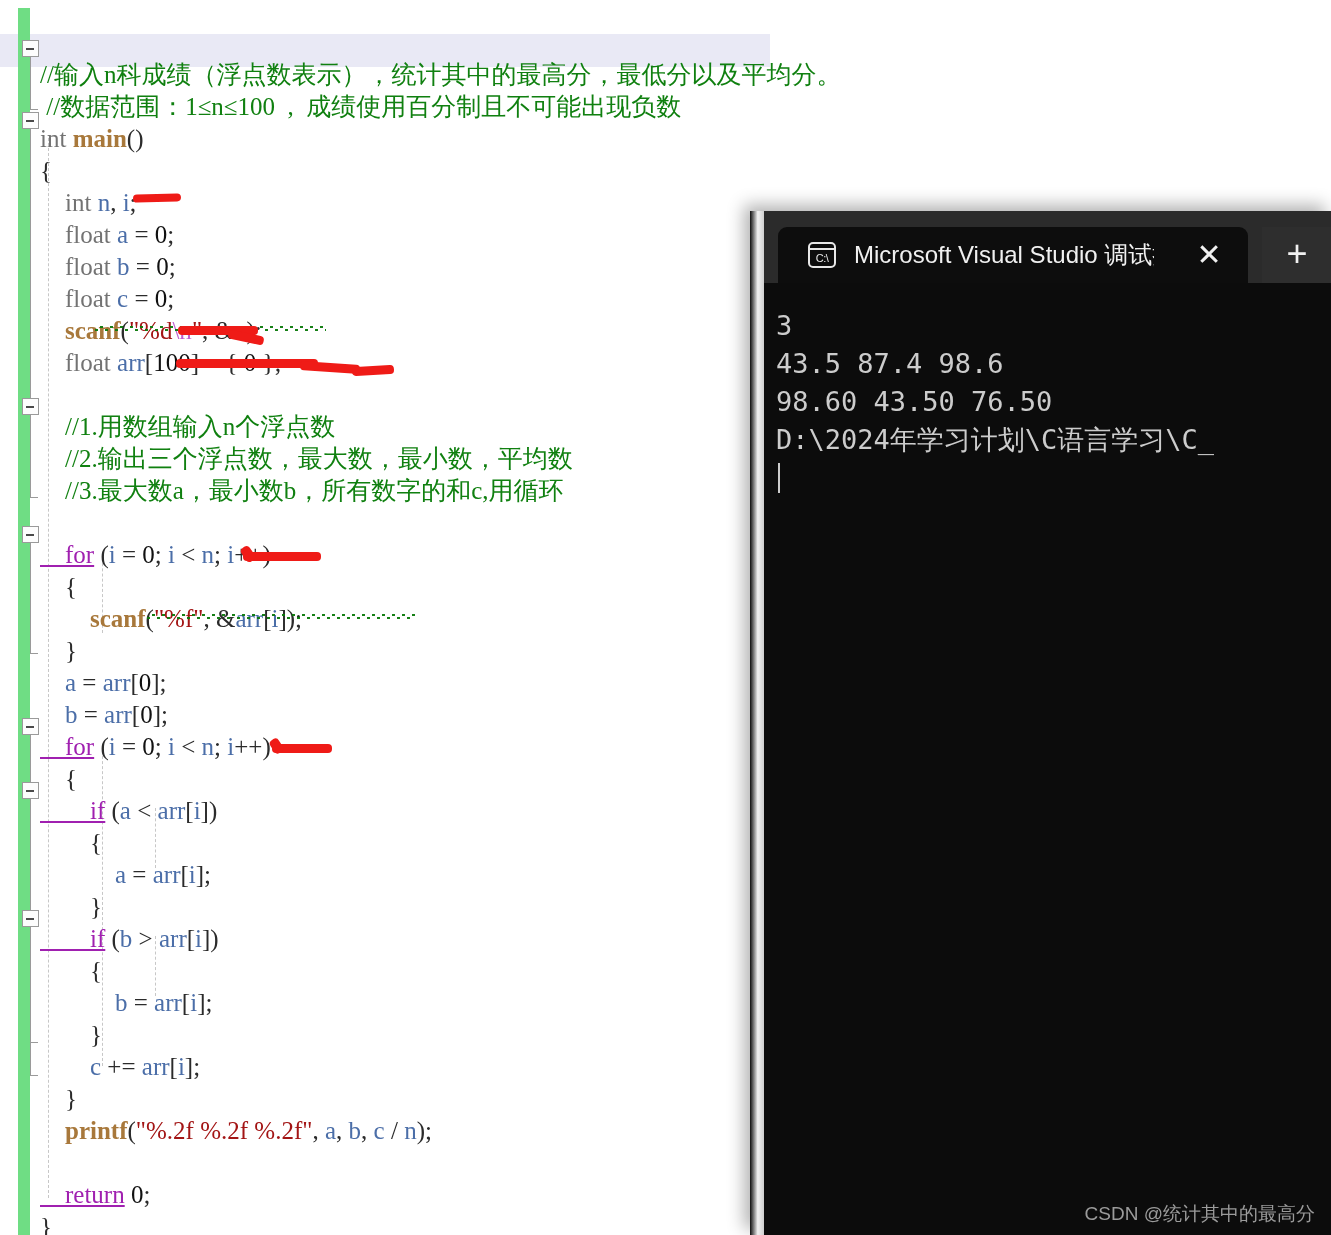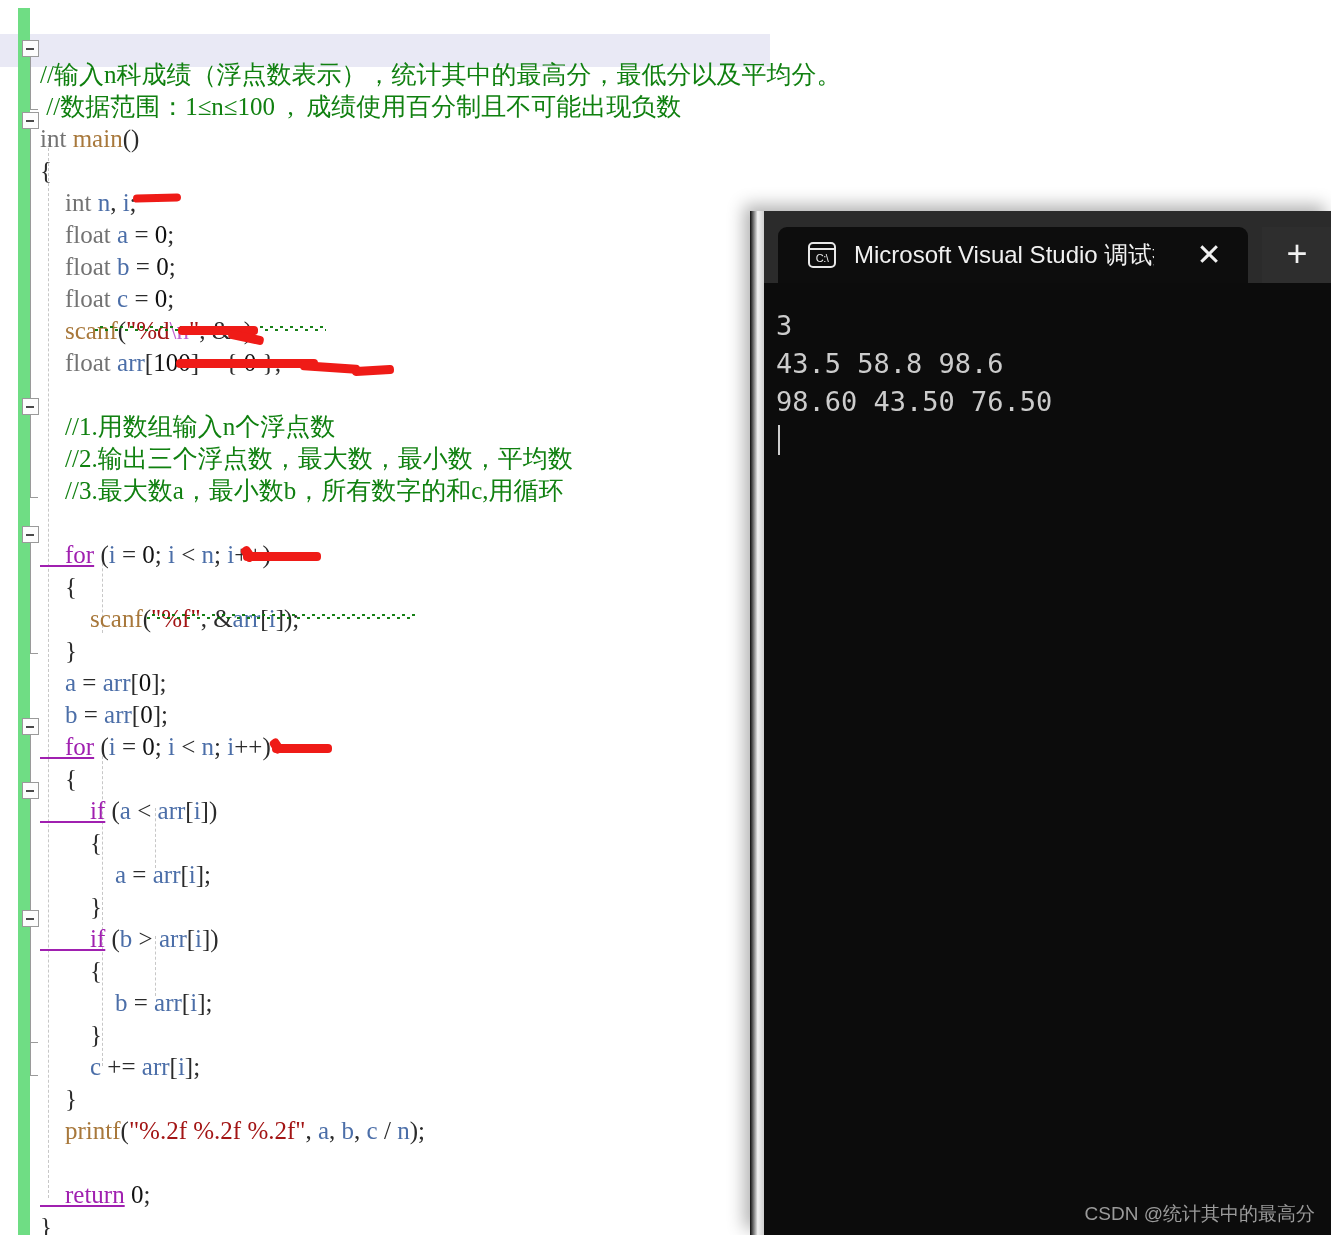--- a/index.html
+++ b/index.html
@@ -74,21 +74,21 @@
     left: 0; top: 26px;
     width: 770px; height: 33px;
     background: #e9e9f5;
   }
 
   
   .cmt  { color: #108010; }
   .kw   { color: #737373; }
   .ctl  { color: #a020b0; text-decoration: underline; }
   .str  { color: #a31515; }
-  .fn   { color: #a8783b; }
+  .fn   { color: #a8783b; font-weight: bold; }
   .var  { color: #4b6ea8; }
   .num  { color: #111111; }
   .pun  { color: #2b2b2b; }
   .esc  { color: #c060d0; }
 
   
   .guide {
     position: absolute;
     width: 0;
     border-left: 1px dashed #c7c7c7;
@@ -300,19 +300,20 @@
         </div>
       <div class="tab-title">Microsoft Visual Studio 调试控</div>
       <div class="tab-close">✕</div>
     </div>
     <div class="newtab">+</div>
 
   </div>
 
   <div class="console-body">
     <div class="cline">3</div>
-    <div class="cline">43.5 58.8 98.6</div>
+    <div class="cline">43.5 87.4 98.6</div>
     <div class="cline">98.60 43.50 76.50</div>
+    <div class="cline">D:\2024年学习计划\C语言学习\C_</div>
     <div class="caret"></div>
   </div>
 
   <div class="watermark">CSDN @统计其中的最高分</div>
 </div>
 
 </body></html>

